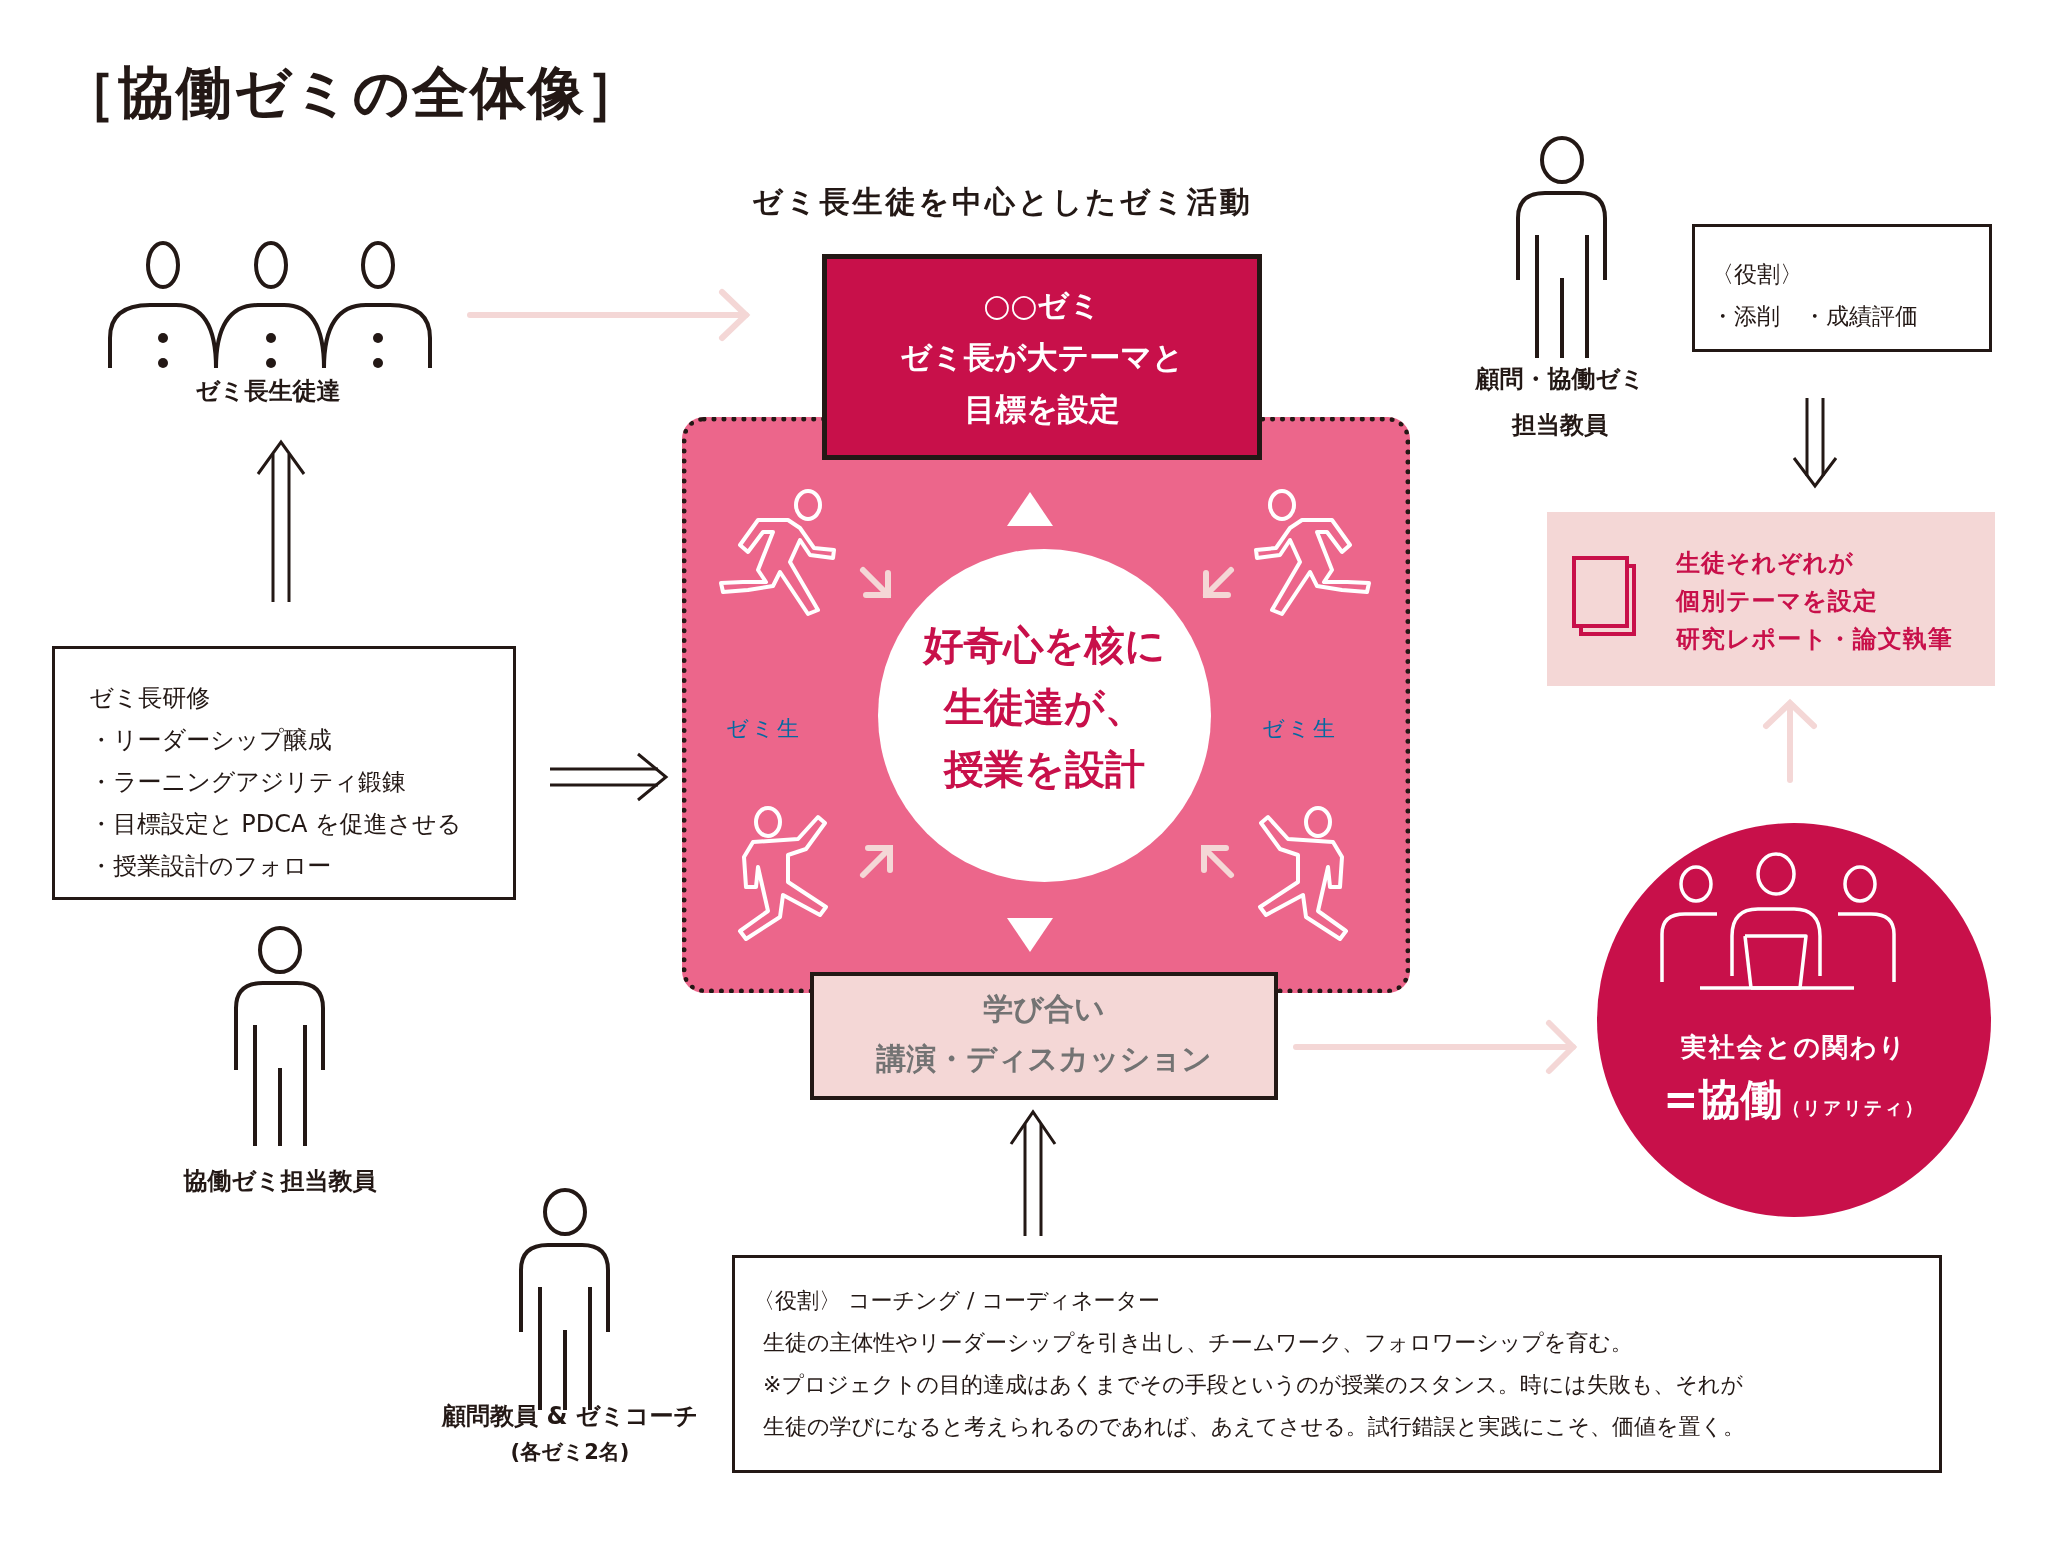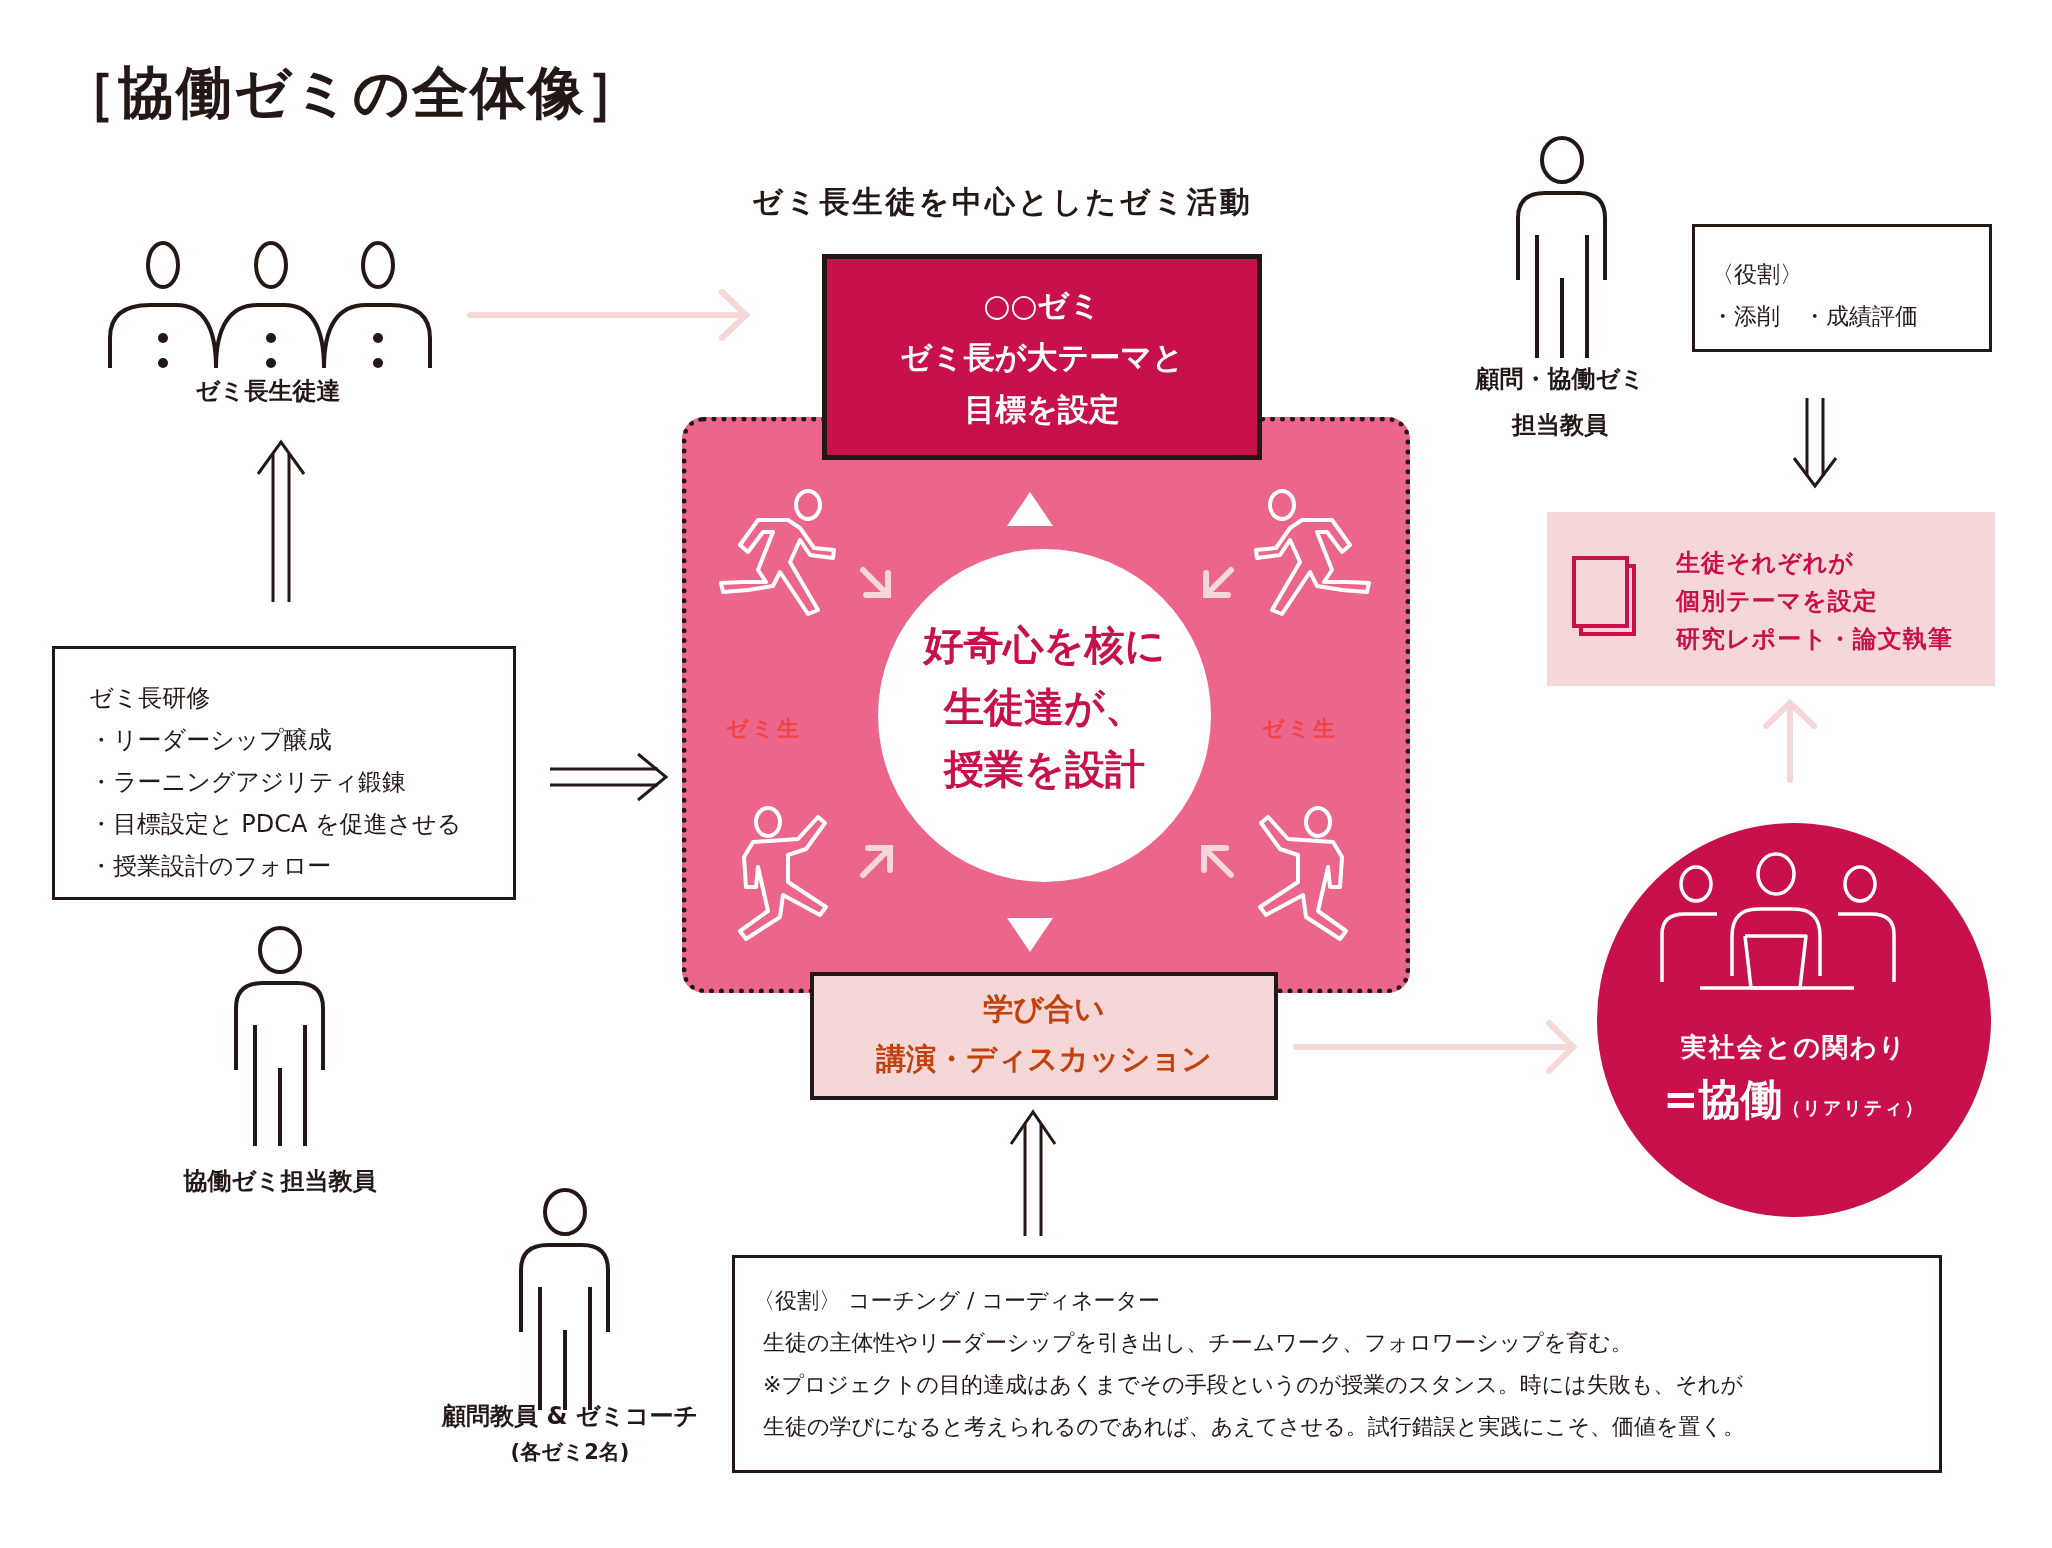--- a/index.html
+++ b/index.html
@@ -17,25 +17,25 @@
   #zemi-box { left: 822px; top: 254px; width: 440px; height: 206px; background: #c8104a; border: 5px solid #231815;
               color: #fff; font-weight: bold; font-size: 31px; text-align: center; line-height: 52px; padding-top: 20px; z-index: 3; }
 
   
   #pink-area { left: 682px; top: 417px; width: 728px; height: 576px; background: #ec668b; border-radius: 22px; z-index: 1; }
   #pink-border { left: 682px; top: 417px; width: 728px; height: 576px; border-radius: 22px; border: 5px dotted #231815; z-index: 2; pointer-events: none; }
 
   #core-circle { left: 878px; top: 549px; width: 333px; height: 333px; border-radius: 50%; background: #fff; z-index: 3;
                  color: #c8104a; font-weight: bold; font-size: 40px; text-align: center; line-height: 62px; padding-top: 65px; }
 
-  .zemisei { color: #ef4444; font-weight: bold; font-size: 22px; letter-spacing: 3px; z-index: 3; }
+  .zemisei { color: #0369a1; font-weight: normal; font-size: 22px; letter-spacing: 3px; z-index: 3; }
 
   
   #manabi-box { left: 810px; top: 972px; width: 468px; height: 128px; background: #f4d7d6; border: 4px solid #231815;
-                color: #c2410c; font-weight: bold; font-size: 30px; text-align: center; line-height: 50px; padding-top: 8px; z-index: 4; }
+                color: #737373; font-weight: bold; font-size: 30px; text-align: center; line-height: 50px; padding-top: 8px; z-index: 4; }
 
   
   #training-box { left: 52px; top: 646px; width: 464px; height: 254px; border: 3px solid #231815; padding: 28px 0 0 34px;
                   font-size: 24px; line-height: 42px; color: #231815; }
   #training-box .item { padding-left: 0; }
 
   
   #role-box-top { left: 1692px; top: 224px; width: 300px; height: 128px; border: 3px solid #231815; padding: 26px 0 0 16px;
                   font-size: 23px; line-height: 42px; }
 

